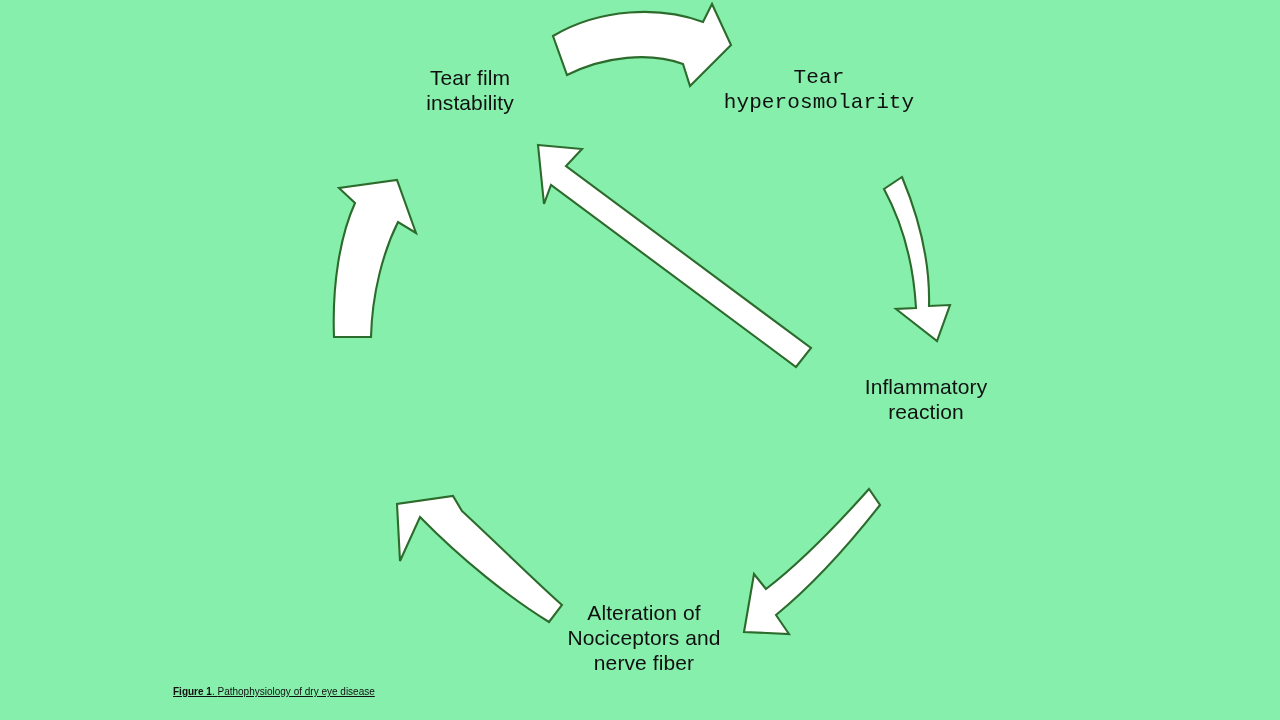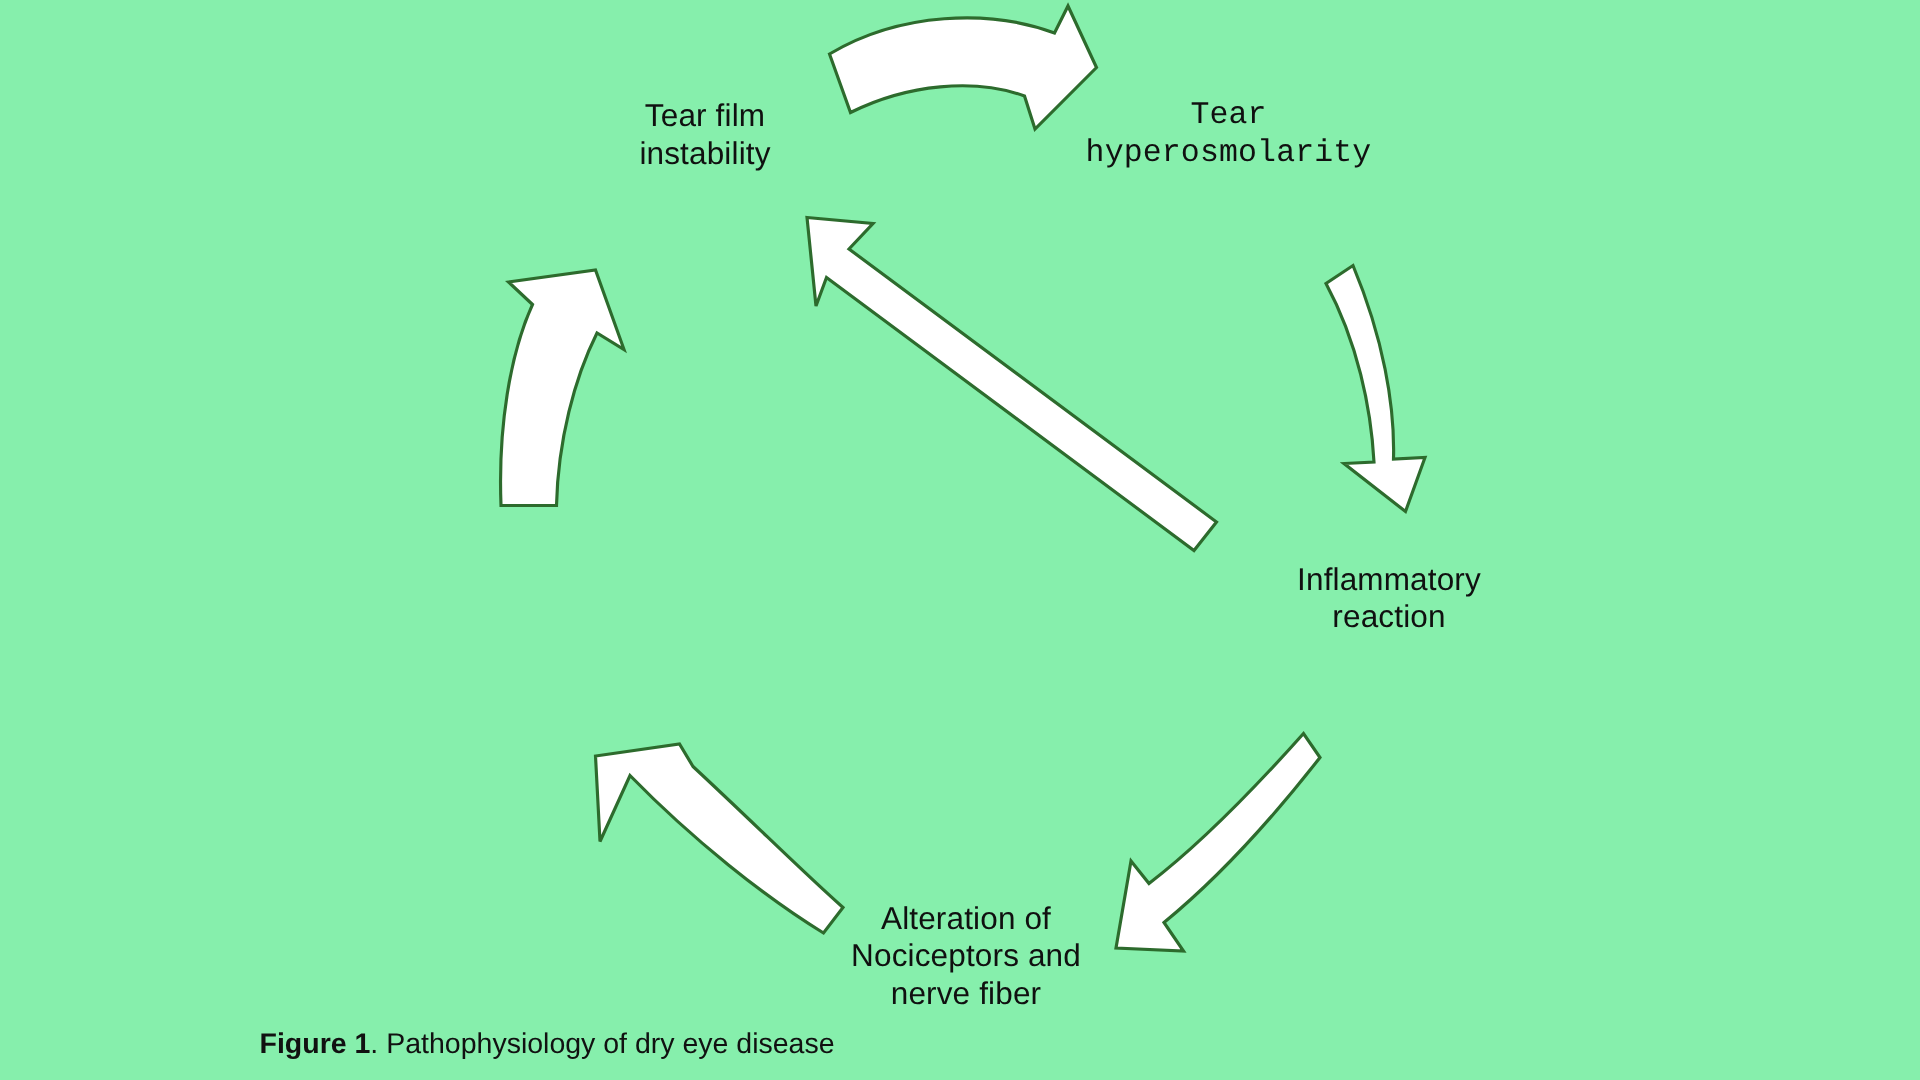--- a/index.html
+++ b/index.html
@@ -59,23 +59,24 @@
   }
   #label-alteration-tear-secretion {
     left: 262px;
     top: 383px;
     width: 200px;
   }
   #figure-caption {
     position: absolute;
     left: 173px;
     top: 686px;
-    font-size: 19px;
+    font-size: 10px;
     color: #111111;
     white-space: nowrap;
+    text-decoration: underline;
   }
   #figure-caption .caption-prefix {
     font-weight: bold;
   }
 </style>
 </head>
 <body>
 
 <div id="figure-root">
 

